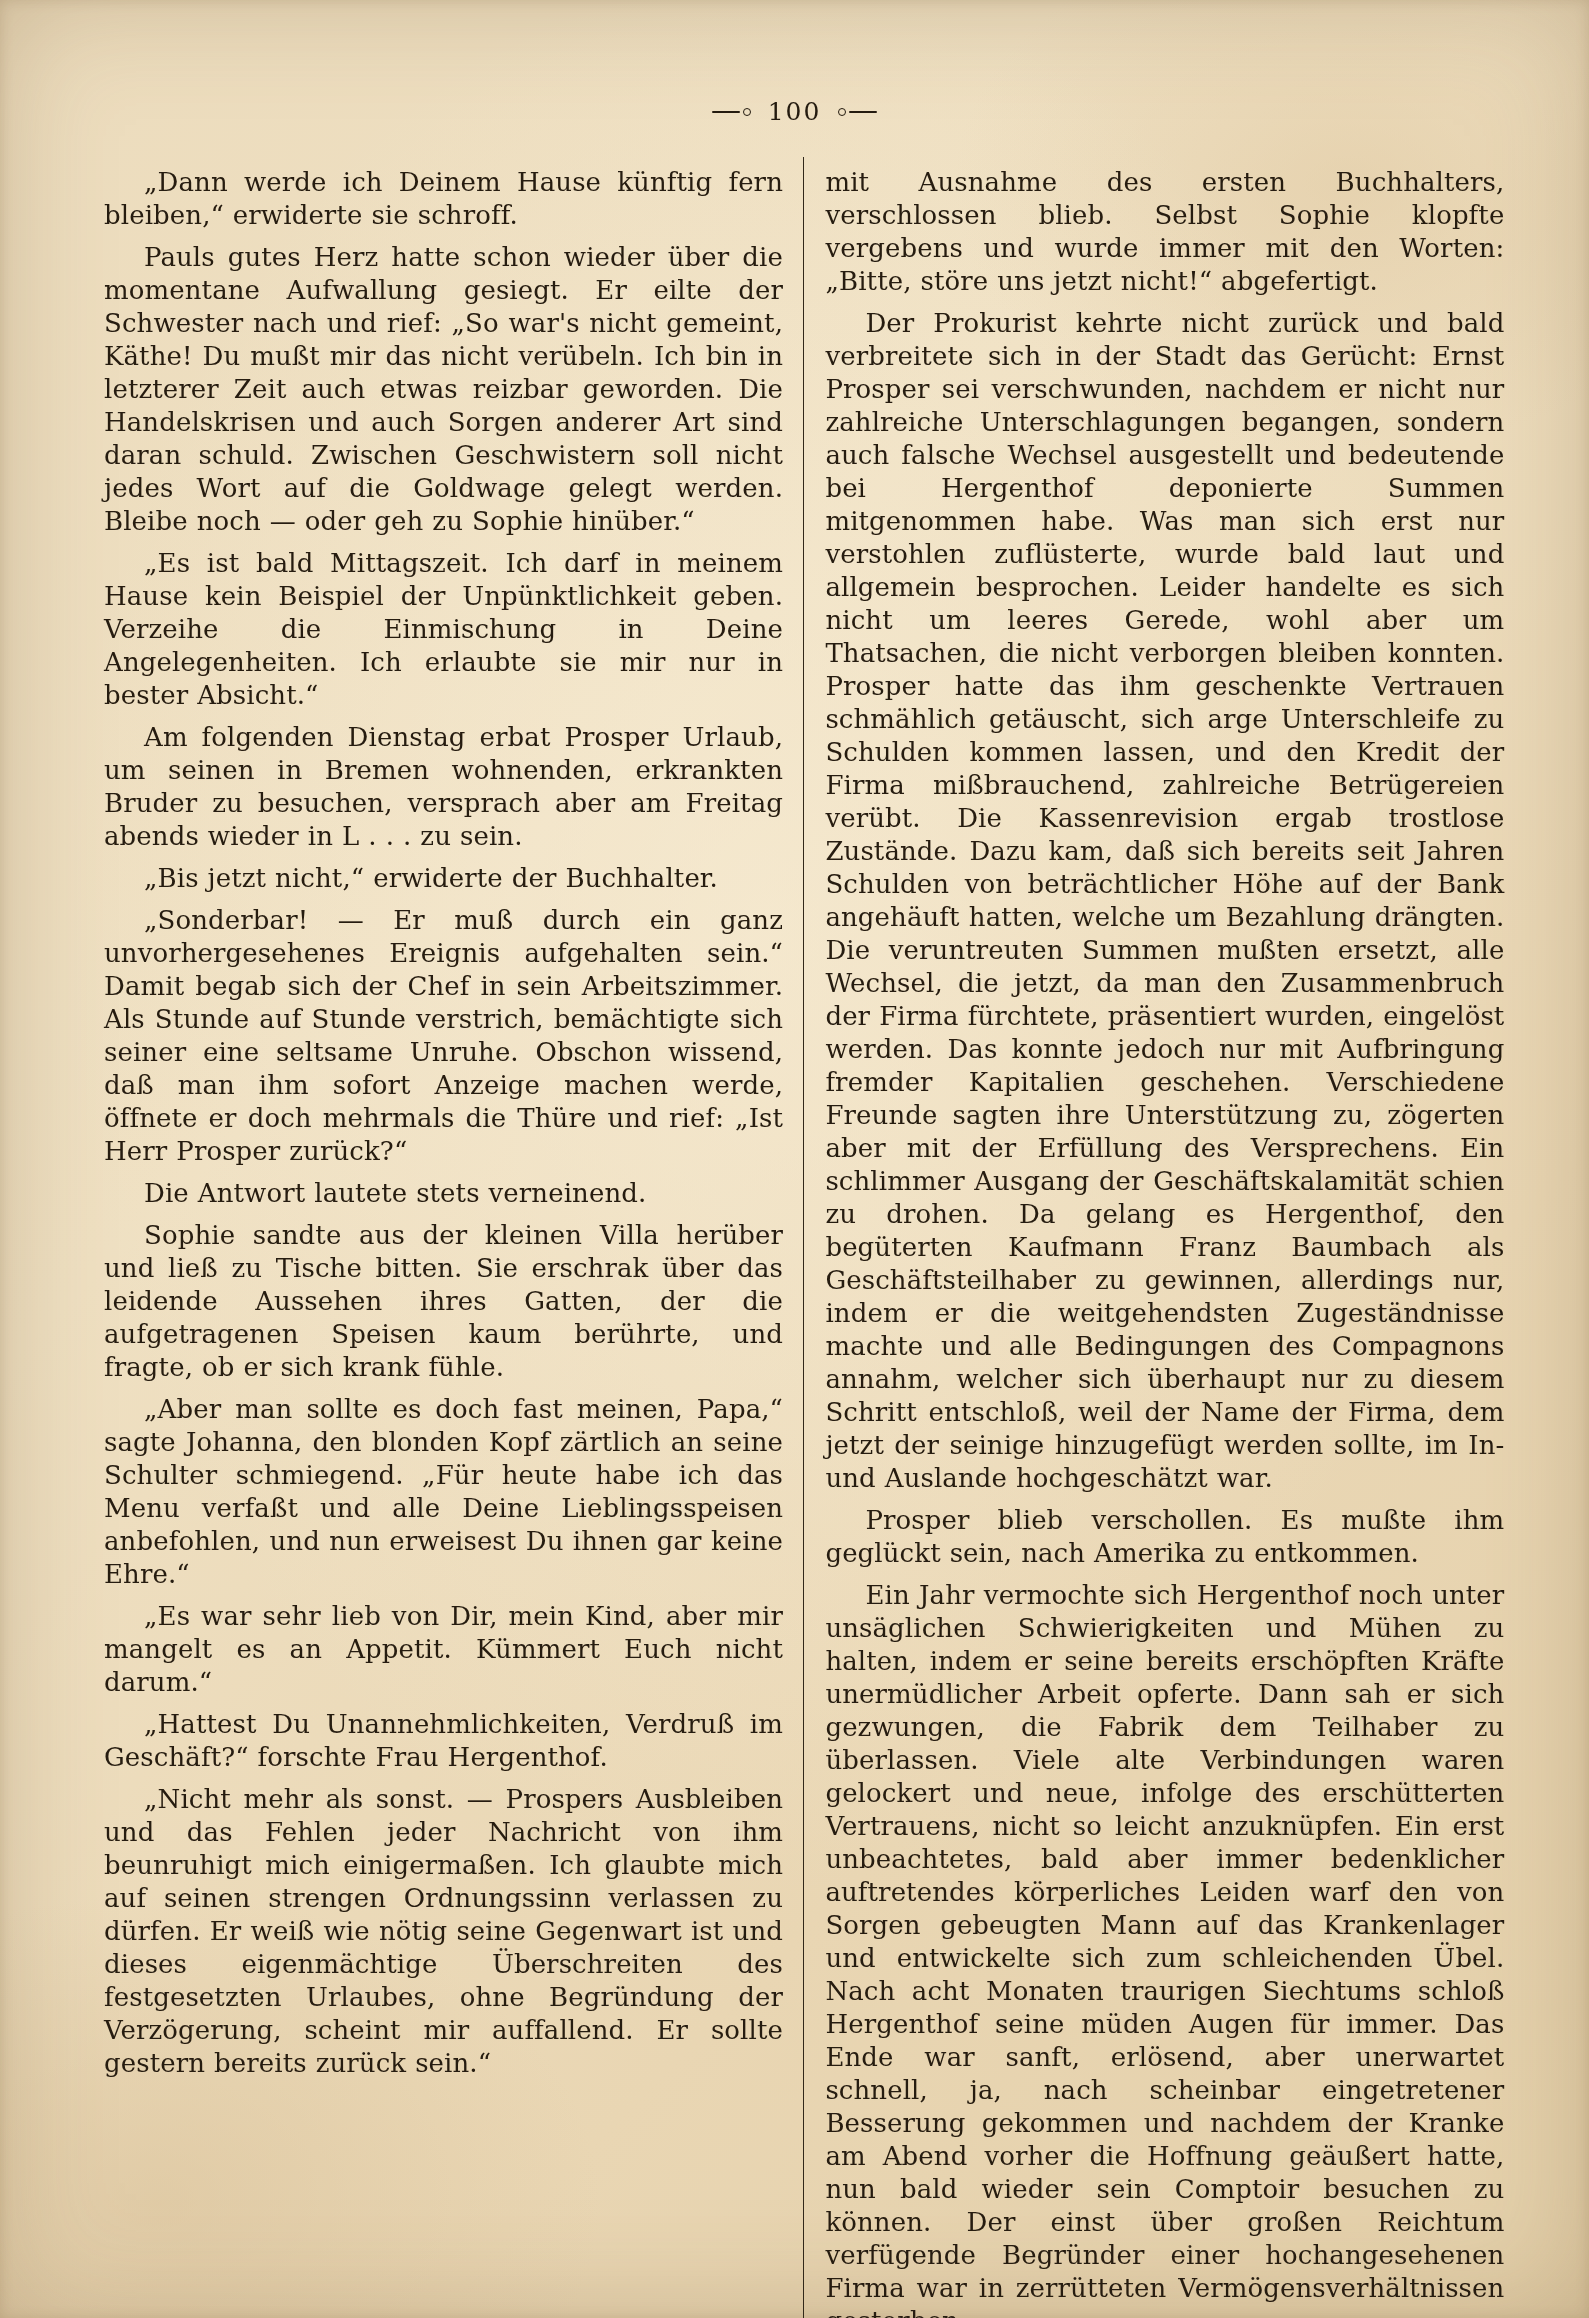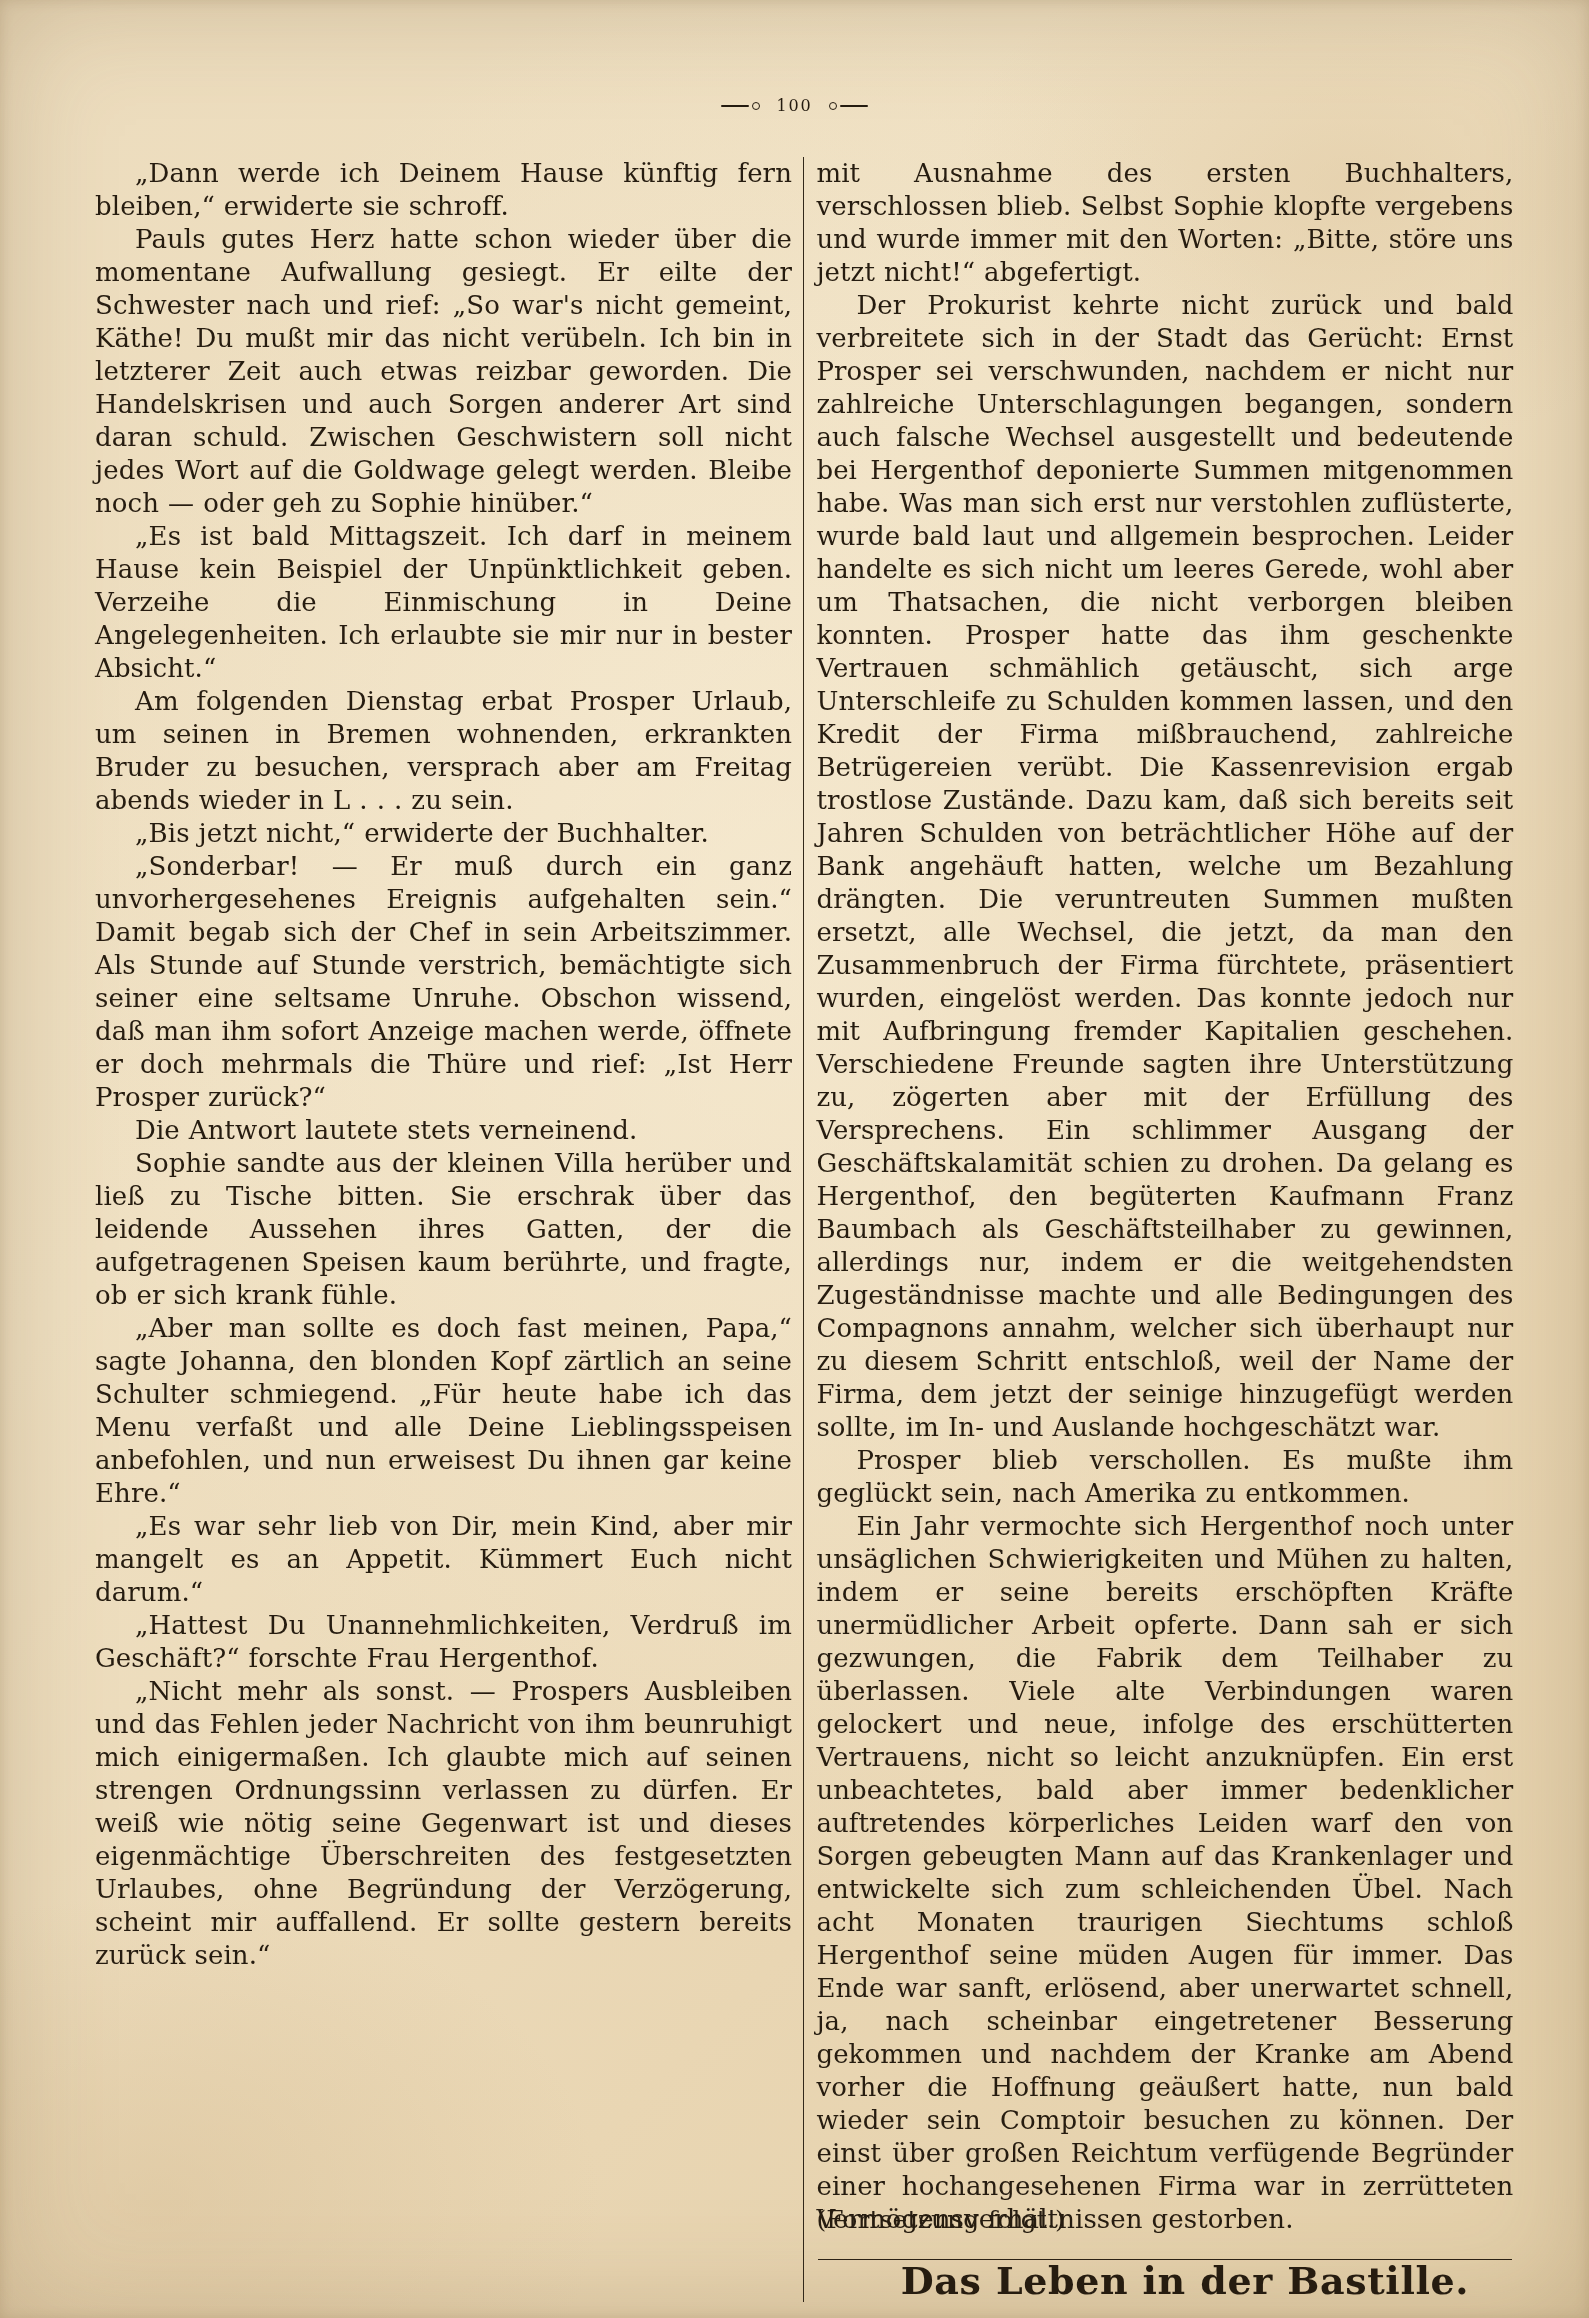--- a/index.html
+++ b/index.html
@@ -26,21 +26,21 @@
     pointer-events: none;
   }
 
   
   .page-header {
     position: absolute;
     top: 95px;
     left: 0;
     width: 100%;
     text-align: center;
-    font-size: 16px;
+    font-size: 25px;
     letter-spacing: 1.9px;
     color: #241b0f;
   }
   .page-header .pagenum {
     display: inline-block;
     vertical-align: middle;
     margin: 0 16.4px;
     font-weight: normal;
   }
   .ornament {
@@ -83,21 +83,21 @@
   .col {
     width: 697px;
     flex: 0 0 697px;
     text-align: justify;
     font-size: 26px;
     line-height: 33px;
     letter-spacing: 0.1px;
     word-spacing: 0.6px;
   }
   .col p {
-    margin: 0;
+    margin: 9px;
     text-indent: 40px;
     overflow-wrap: break-word;
   }
   .col-left { padding-right: 11.4px; }
   .col-right {
     border-left: 1.9px solid #32281a;
     padding-left: 12px;
     flex-basis: 697px;
   }
   .col-right .story-cont p:first-child { text-indent: 0; }

